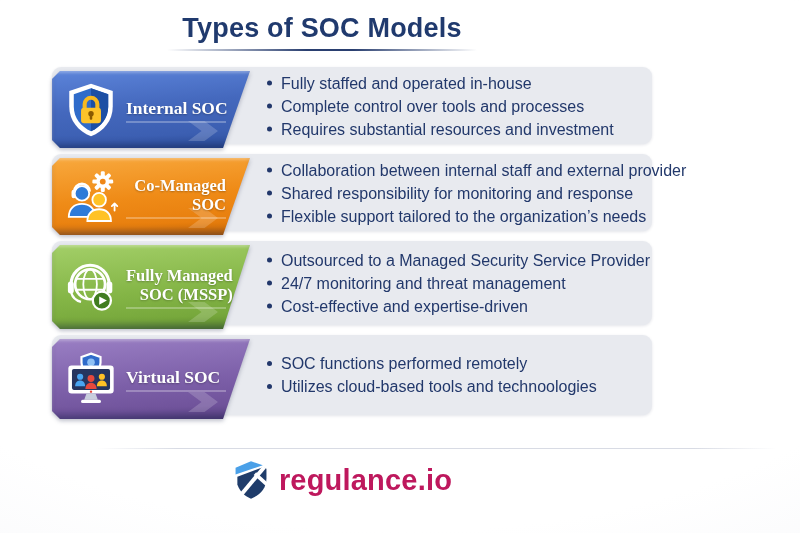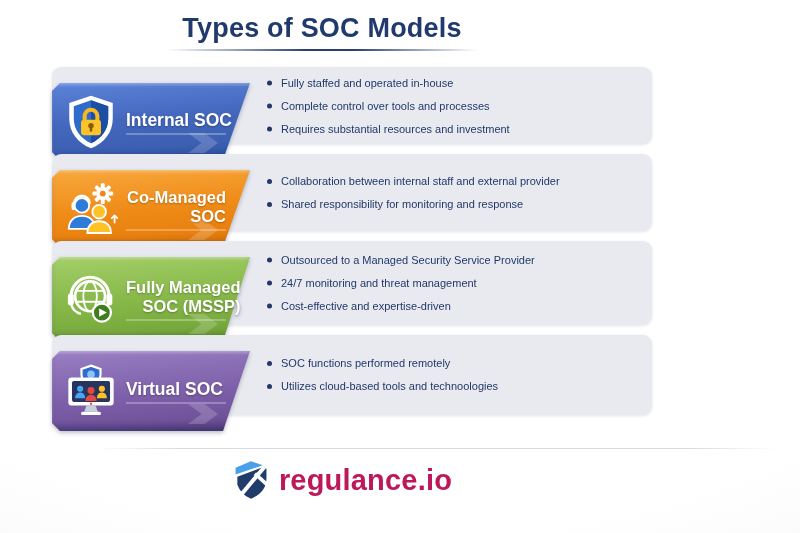--- a/index.html
+++ b/index.html
@@ -33,31 +33,32 @@
   .row-comanaged{height:77px;}
   .row-mssp{height:84px;}
   .row-virtual{height:80px;}
 
   .bullets{
     position:absolute;left:212px;top:50%;transform:translateY(-50%);
     margin:0;padding:0;list-style:none;
   }
   .bullets li{
     position:relative;padding-left:17px;
-    color:#22386b;font-size:11px;line-height:23px;font-weight:500;
+    color:#22386b;font-size:16px;line-height:23px;font-weight:500;
     white-space:nowrap;
   }
   .bullets li::before{
     content:"";position:absolute;left:3px;top:9px;width:5px;height:5px;
     border-radius:50%;background:#22386b;
   }
 
   .banner{
-    position:absolute;left:0;top:16px;height:100%;width:198px;
+    position:absolute;left:0;top:4px;height:100%;width:198px;
     filter:drop-shadow(0 2px 2px rgba(20,30,70,.28));
+    font-family:Liberation Serif, serif;
   }
   .banner-bg{
     position:absolute;inset:0;
     clip-path:polygon(8px 0,100% 0,calc(100% - 27px) 100%,8px 100%,0 calc(100% - 8px),0 8px);
     box-shadow:inset 0 -7px 7px -3px rgba(10,20,60,.40), inset 0 2px 3px rgba(255,255,255,.30);
   }
   .banner-internal  .banner-bg{background:linear-gradient(175deg,#5c84da 0%,#4468bd 45%,#3c5fb2 78%,#2d4f9c 100%);}
   .banner-comanaged .banner-bg{background:linear-gradient(175deg,#f8a93e 0%,#ef8b17 50%,#e87f0e 80%,#d06c06 100%);}
   .banner-mssp      .banner-bg{background:linear-gradient(175deg,#a3cf68 0%,#84b546 55%,#77a83c 82%,#62912f 100%);}
   .banner-virtual   .banner-bg{background:linear-gradient(175deg,#9a7fc4 0%,#7c5fa8 55%,#70539b 82%,#5b4384 100%);}
@@ -125,20 +126,21 @@
           <span>Internal SOC</span>
           <div class="banner-underline"></div>
         </div>
       </div>
     </div>
 
     <div class="row row-comanaged">
       <ul class="bullets">
         <li>Collaboration between internal staff and external provider</li>
         <li>Shared responsibility for monitoring and response</li>
+        <li>Flexible support tailored to the organization’s needs</li>
       </ul>
       <div class="banner banner-comanaged">
         <div class="banner-bg">
           <div class="banner-shine"></div>
         </div>
         <svg class="banner-icon" viewBox="0 0 64 64">
           <g transform="translate(45,15)">
             <g fill="#ffffff">
               <rect x="-2.2" y="-11.5" width="4.4" height="7" rx="1.5"></rect>
               <rect x="-2.2" y="-11.5" width="4.4" height="7" rx="1.5" transform="rotate(45)"></rect>

